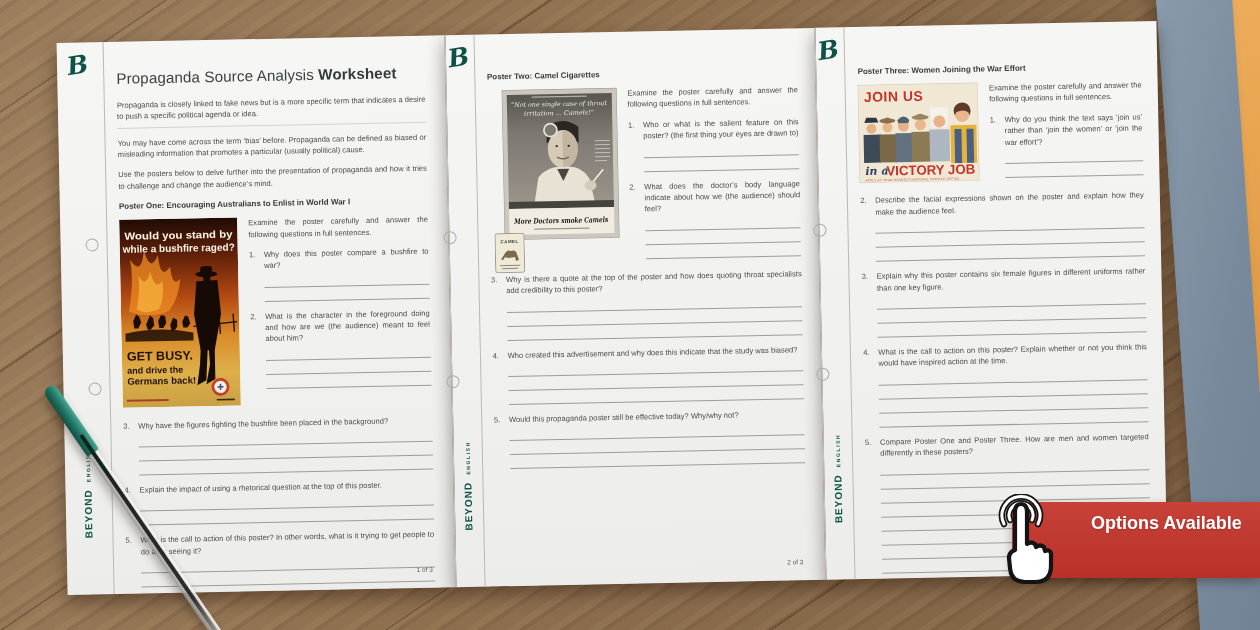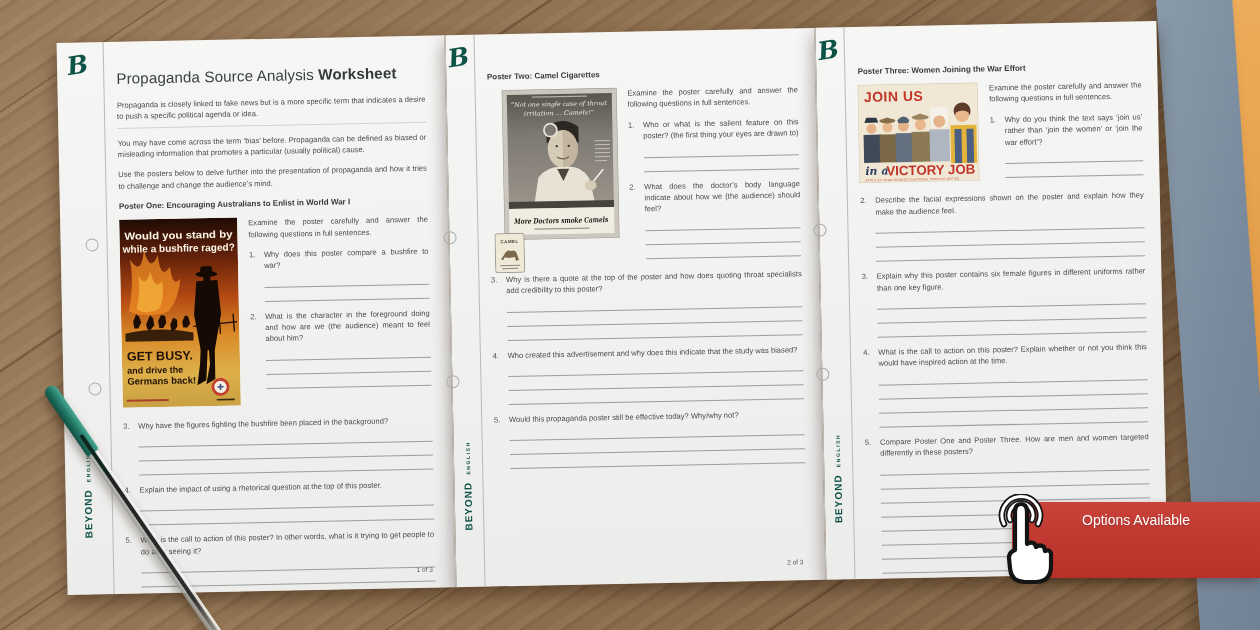--- a/index.html
+++ b/index.html
@@ -71,21 +71,21 @@
   .pen-barrel{position:absolute;left:78px;top:1.5px;width:258px;height:11px;border-radius:2px;
     background:linear-gradient(180deg,rgba(253,253,251,0.92),rgba(212,214,210,0.72) 45%,rgba(148,150,146,0.8));}
   .pen-ink{position:absolute;left:12px;top:3.6px;width:212px;height:3.6px;border-radius:2px;
     background:linear-gradient(90deg,#202020,#2d2d2d 78%,rgba(70,70,70,0.25));}
   
   .badge{position:absolute;left:1012px;top:502px;width:248px;height:76px;z-index:60;
     background:linear-gradient(180deg,#c8423a,#b93028);border-radius:6px 0 0 6px;
     box-shadow:0 4px 10px rgba(40,20,10,0.35);color:#fff;
     padding:10px 0 0 70px;box-sizing:border-box;cursor:pointer;}
   .badge-line1{font-size:26px;font-weight:800;line-height:1.1;text-shadow:0 1px 2px rgba(0,0,0,0.25);}
-  .badge-line2{font-size:14px;font-weight:400;line-height:1.25;text-shadow:0 1px 2px rgba(0,0,0,0.2);}
+  .badge-line2{font-size:18px;font-weight:700;line-height:1.25;text-shadow:0 1px 2px rgba(0,0,0,0.2);margin-left:9px;}
   .hand{position:absolute;left:984px;top:494px;z-index:61;}
 </style>
 </head>
 <body>
 
 <div class="orange-paper"></div>
 <div class="gray-folder"></div>
 
 <div class="sheet-stack">
 

